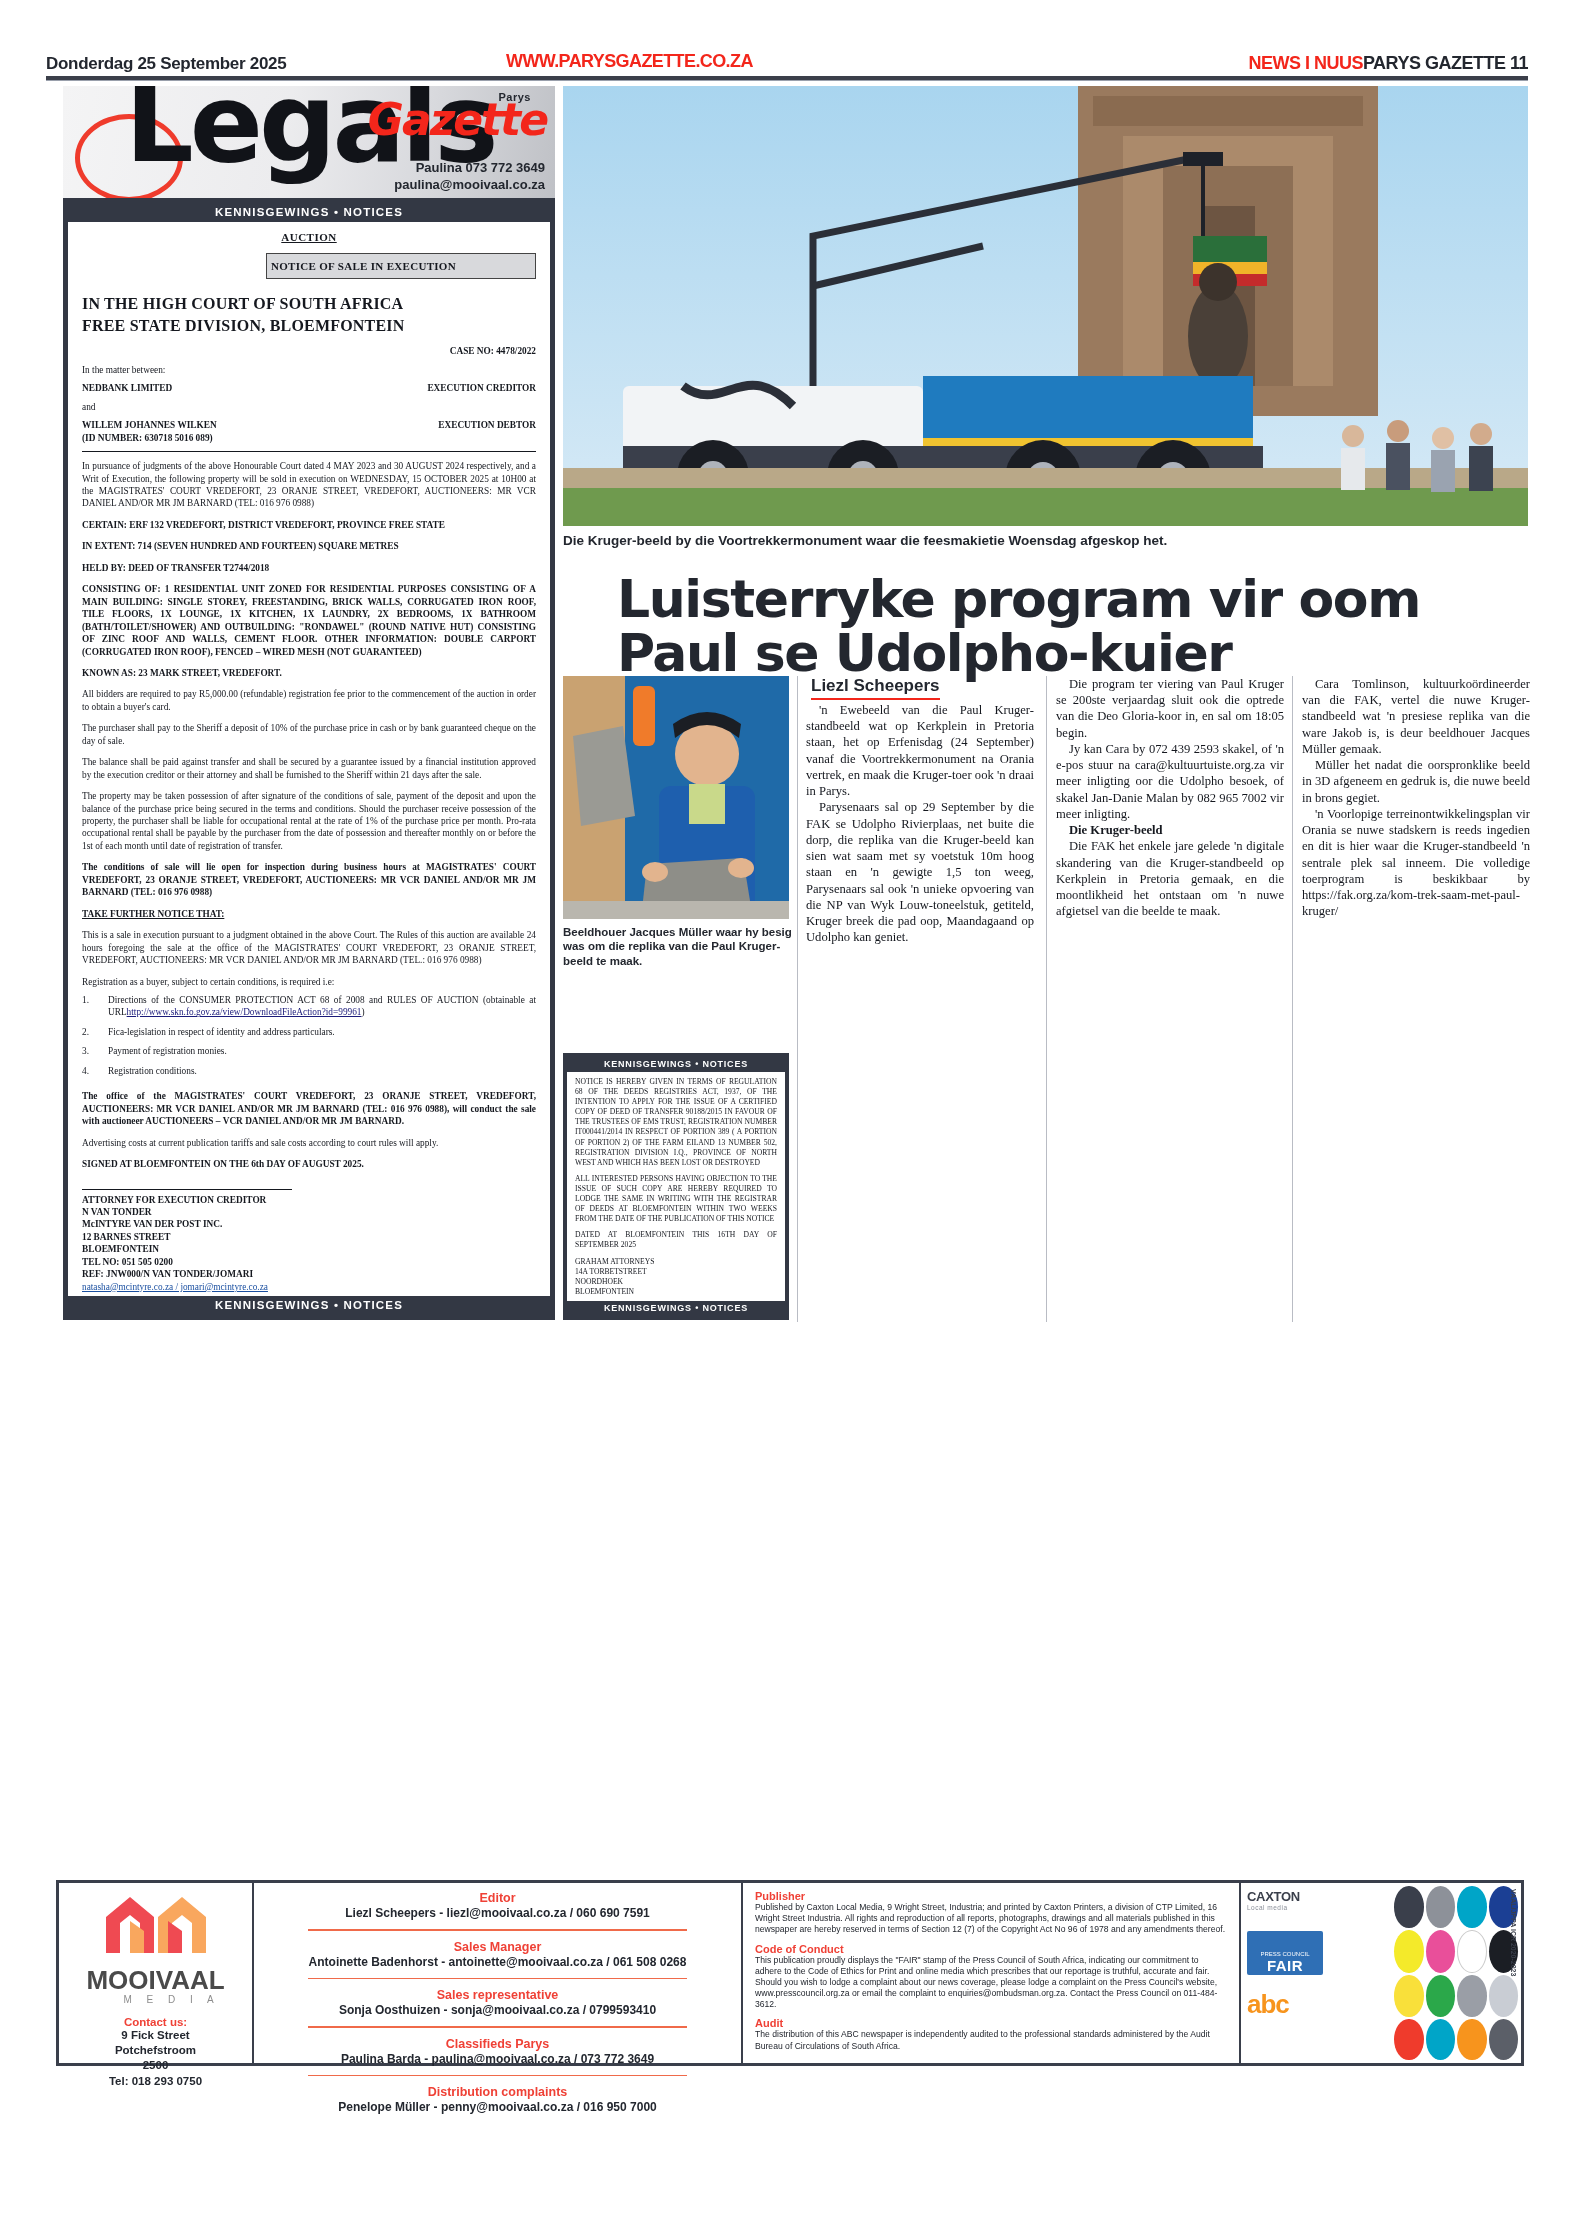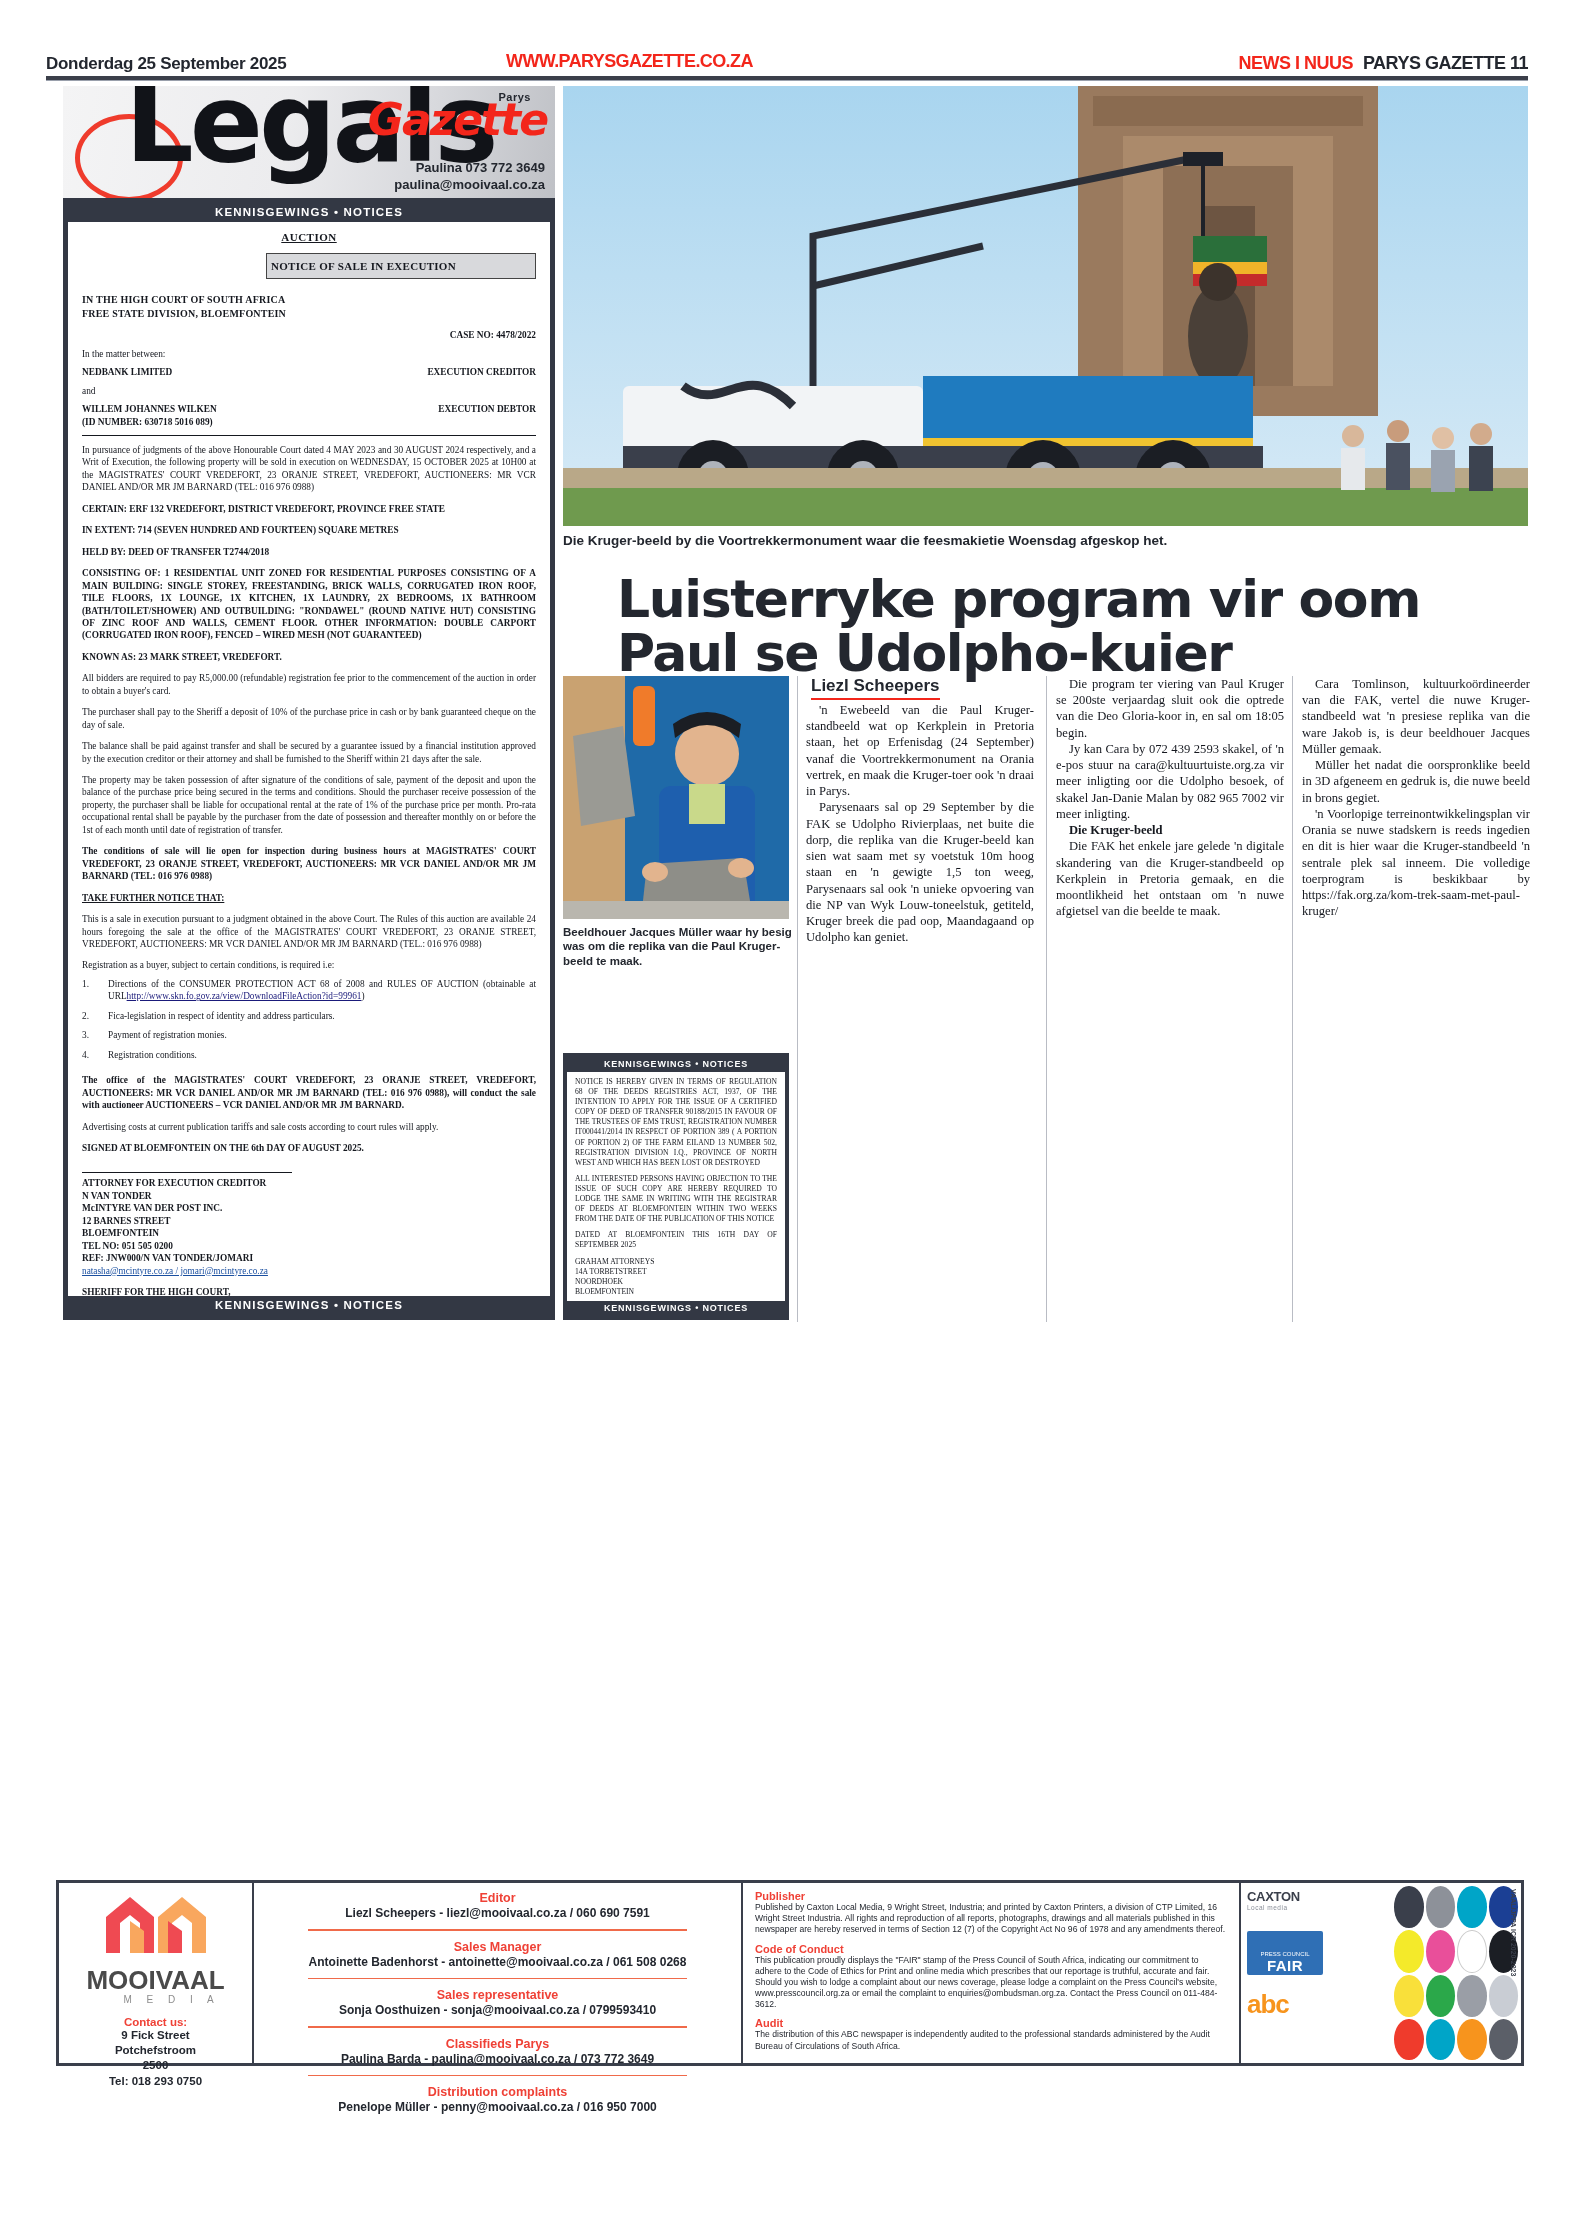--- a/index.html
+++ b/index.html
@@ -17,21 +17,21 @@
     position:absolute; left:46px; top:40px; width:1482px; height:34px;
     display:flex; align-items:flex-end; justify-content:space-between;
   }
   .hdr-date {
     font-size:17px; font-weight:700; letter-spacing:-0.3px; color:#23272f;
   }
   .hdr-web {
     font-size:18px; font-weight:800; color:#f3261b; letter-spacing:-0.6px;
     position:absolute; left:460px; bottom:2px;
   }
-  .hdr-right { display:flex; align-items:flex-end; gap:10px; }
+  .hdr-right { display:flex; align-items:flex-end; }
   .hdr-news { font-size:18px; font-weight:800; color:#f3261b; letter-spacing:-0.5px; }
   .hdr-title { font-size:18px; font-weight:800; color:#23272f; letter-spacing:-0.5px; }
   .hdr-rule {
     position:absolute; left:46px; top:76px; width:1482px; height:4px;
     background:#3b3f4a;
   }
   .hdr-rule:after {
     content:""; position:absolute; left:0; top:4px; width:100%; height:1px; background:#9aa0ac;
   }
 
@@ -89,21 +89,21 @@
     text-align:justify; height:1090px; overflow:hidden;
   }
   .n-auction { text-align:center; font-size:11px; font-weight:700;
     text-decoration:underline; letter-spacing:0.5px; margin:2px 0 8px; }
   .n-salebox {
     width:270px; margin:0 0 14px auto; border:1px solid #444;
     background:#d8d9dc; 
     font-size:11px; font-weight:700; padding:5px 4px; letter-spacing:0.3px;
   }
   .n-b { font-weight:700; }
-  .n-head { font-weight:700; font-size:10px; letter-spacing:0.2px; }
+  .n-head { font-weight:700; font-size:16px; letter-spacing:0.2px; }
   .n-row { display:flex; justify-content:space-between; }
   .n-sp { height:9px; }
   .n-sp-s { height:6px; }
   .n-hr { border-top:1.4px solid #15181f; margin:7px 0 8px; }
   .n-u { text-decoration:underline; font-weight:700; }
   .n-li { display:flex; gap:10px; margin-bottom:7px; }
   .n-li-n { width:16px; flex:none; }
   .n-link { color:#1a1a7a; text-decoration:underline; }
   .n-mail { color:#1a4fa0; text-decoration:underline; }
   .n-sig { border-top:1px solid #15181f; width:210px; margin-top:18px; padding-top:4px; }

